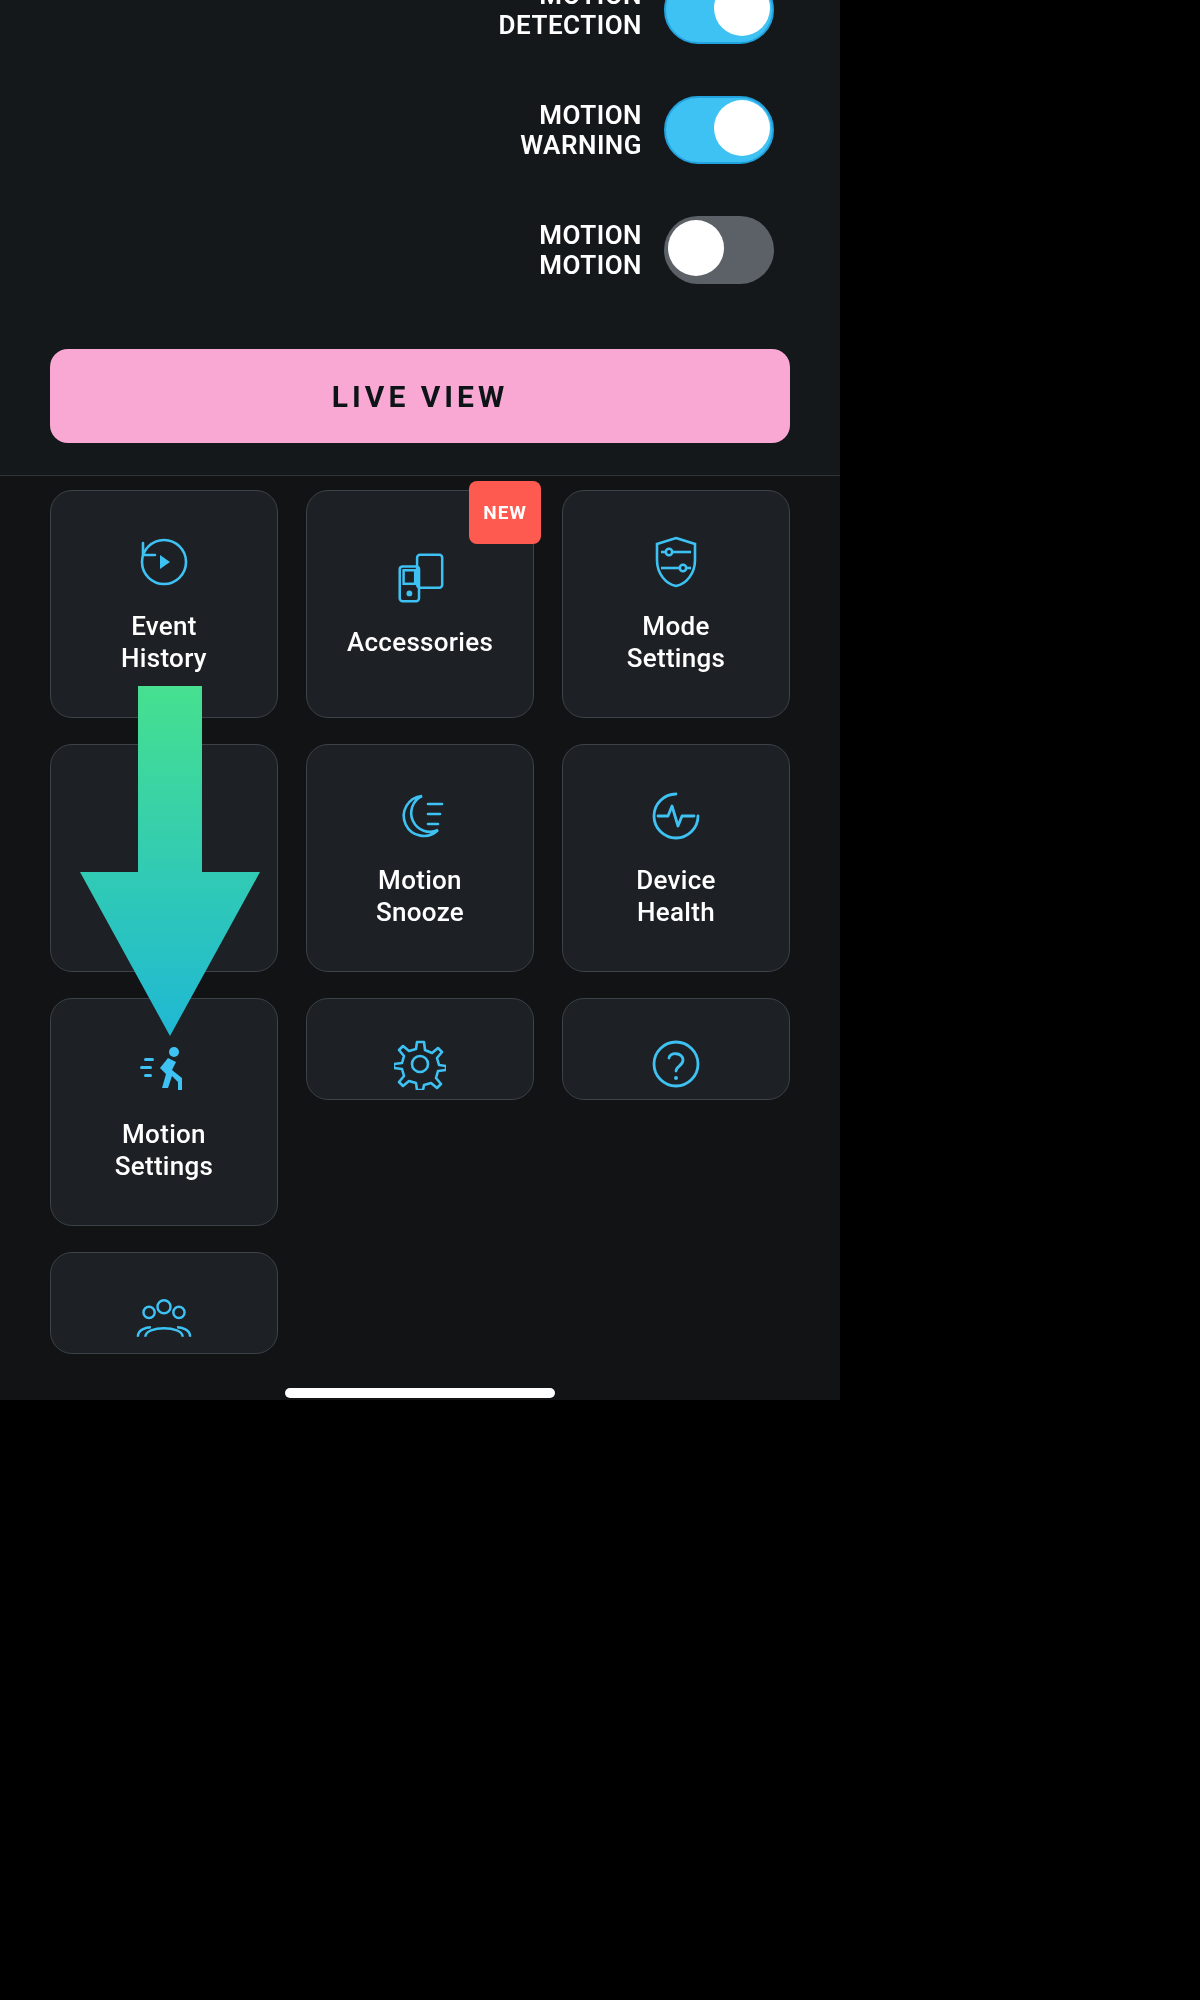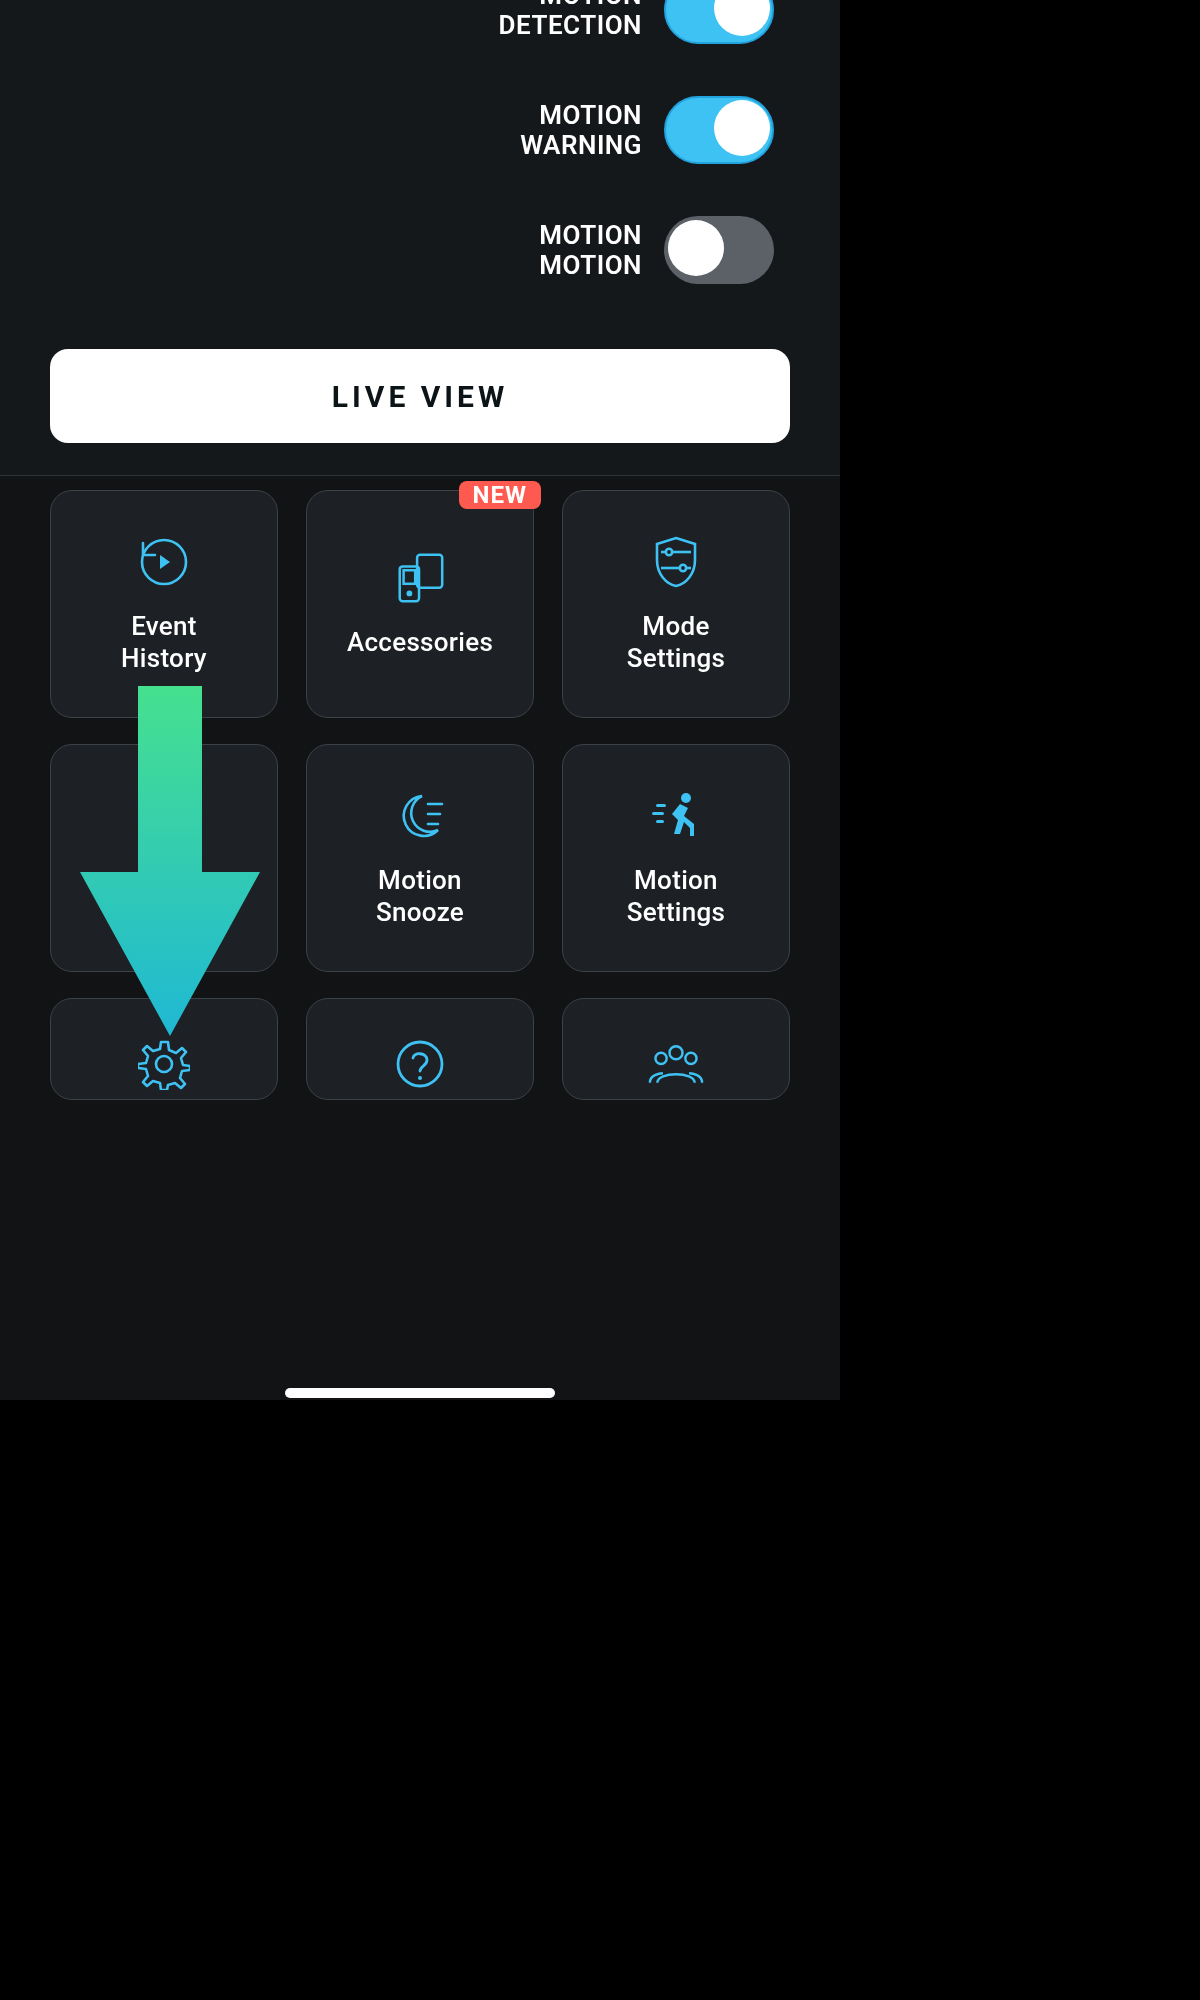--- a/index.html
+++ b/index.html
@@ -27,27 +27,27 @@
   .toggle-row{display:flex;align-items:center;justify-content:flex-end;gap:22px;height:48px;margin-bottom:72px;}
   .toggle-row:first-child{margin-top:-14px;}
   .toggle-label{font-size:26px;font-weight:600;text-align:right;line-height:1.16;letter-spacing:.5px;}
   .toggle{width:106px;height:64px;border-radius:40px;position:relative;flex:0 0 106px;cursor:pointer;border:2px solid transparent;}
   .toggle.on{background:var(--accent-bright);border-color:#22a3de;}
   .toggle.off{background:var(--toggle-off);}
   .toggle .knob{position:absolute;width:56px;height:56px;border-radius:50%;background:#fff;top:2px;}
   .toggle.on .knob{right:2px;}
   .toggle.off .knob{left:2px;}
   
-  .live-btn{position:absolute;left:50px;right:50px;bottom:32px;height:94px;border-radius:18px;background:#ffffff;display:flex;align-items:center;justify-content:center;font-size:30px;font-weight:700;letter-spacing:4px;color:#0d1418;cursor:pointer;}
+  .live-btn{position:absolute;left:50px;right:50px;bottom:32px;height:94px;border-radius:18px;background:#f9a8d4;display:flex;align-items:center;justify-content:center;font-size:30px;font-weight:700;letter-spacing:4px;color:#0d1418;cursor:pointer;}
   
   .grid{position:absolute;left:50px;right:50px;top:490px;display:grid;grid-template-columns:repeat(3,228px);grid-auto-rows:228px;gap:26px;justify-content:space-between;}
   .tile{background:var(--panel);border:1.5px solid var(--panel-border);border-radius:22px;display:flex;flex-direction:column;align-items:center;justify-content:center;gap:20px;position:relative;cursor:pointer;}
   .tile .tico{width:56px;height:56px;display:flex;align-items:center;justify-content:center;}
   .tile .tlabel{font-size:26px;font-weight:500;text-align:center;line-height:1.24;letter-spacing:.3px;color:#fff;}
-  .badge{position:absolute;top:-10px;right:-8px;background:var(--badge);color:#fff;font-size:24px;font-weight:700;padding:0 14px;border-radius:8px;letter-spacing:1px;}
+  .badge{position:absolute;top:-10px;right:-8px;background:var(--badge);color:#fff;font-size:19px;font-weight:700;padding:20px 14px;border-radius:8px;letter-spacing:1px;}
   
   .arrow-ov{position:absolute;left:80px;top:686px;width:180px;height:360px;pointer-events:none;}
   
   .home-ind{position:absolute;bottom:2px;left:50%;transform:translateX(-50%);width:270px;height:10px;border-radius:6px;background:#fff;}
   svg{display:block;}
 </style>
 </head>
 <body>
 
 <div class="screen">
@@ -140,20 +140,29 @@
           <path d="M30 6 A20 20 0 1 0 46 40 A15 15 0 0 1 30 6 Z"></path>
           <line x1="36" y1="14" x2="50" y2="14"></line>
           <line x1="36" y1="24" x2="48" y2="24"></line>
           <line x1="36" y1="34" x2="46" y2="34"></line>
         </svg>
       </div>
       <div class="tlabel">Motion<br>Snooze</div>
     </div>
 
 
+    <div class="tile">
+      <div class="tico">
+        <svg width="56" height="56" viewBox="0 0 56 56" fill="none" stroke="#3ec1f3" stroke-width="2.8" stroke-linecap="round" stroke-linejoin="round">
+          <path d="M50 28 A22 22 0 1 1 28 6"></path>
+          <path d="M10 28 L20 28 L24 18 L30 38 L34 28 L46 28"></path>
+        </svg>
+      </div>
+      <div class="tlabel">Device<br>Health</div>
+    </div>
 
     <div class="tile">
       <div class="tico">
         <svg width="56" height="56" viewBox="0 0 56 56" fill="#3ec1f3">
           <circle cx="38" cy="10" r="5"></circle>
           <path d="M32 16 L24 26 L30 32 L26 46 L32 46 L36 34 L42 40 L42 48 L46 48 L46 36 L36 28 L40 20 Z"></path>
           <rect x="8" y="16" width="10" height="3" rx="1.5"></rect>
           <rect x="4" y="24" width="12" height="3" rx="1.5"></rect>
           <rect x="8" y="32" width="8" height="3" rx="1.5"></rect>
         </svg>

